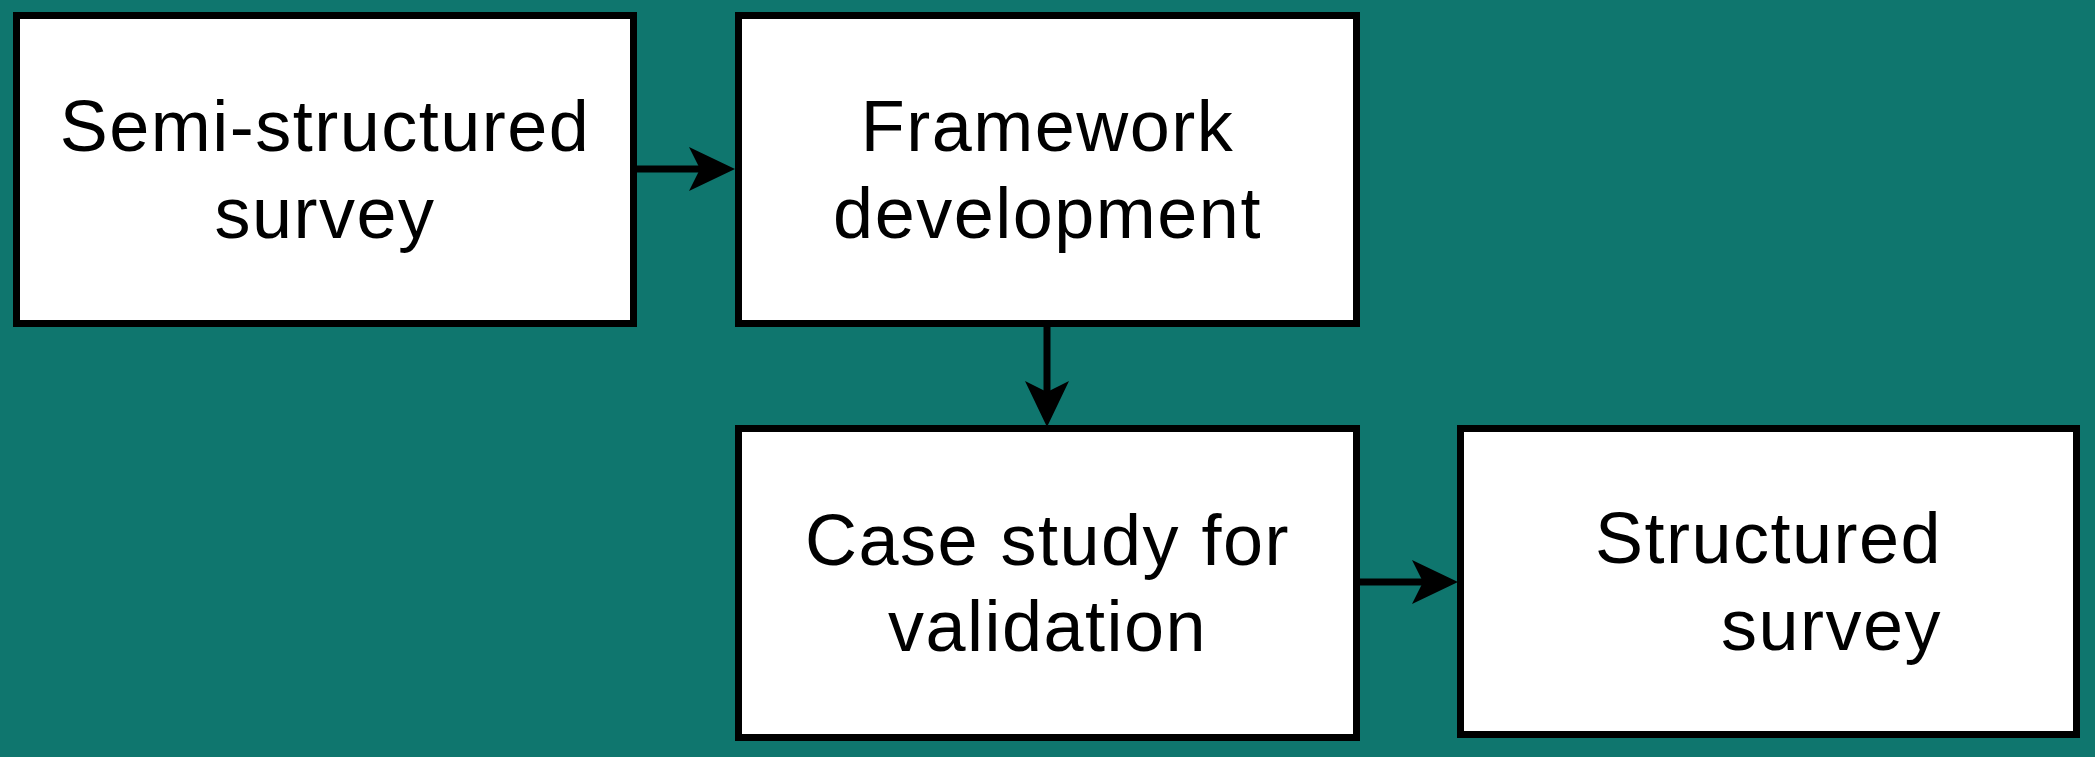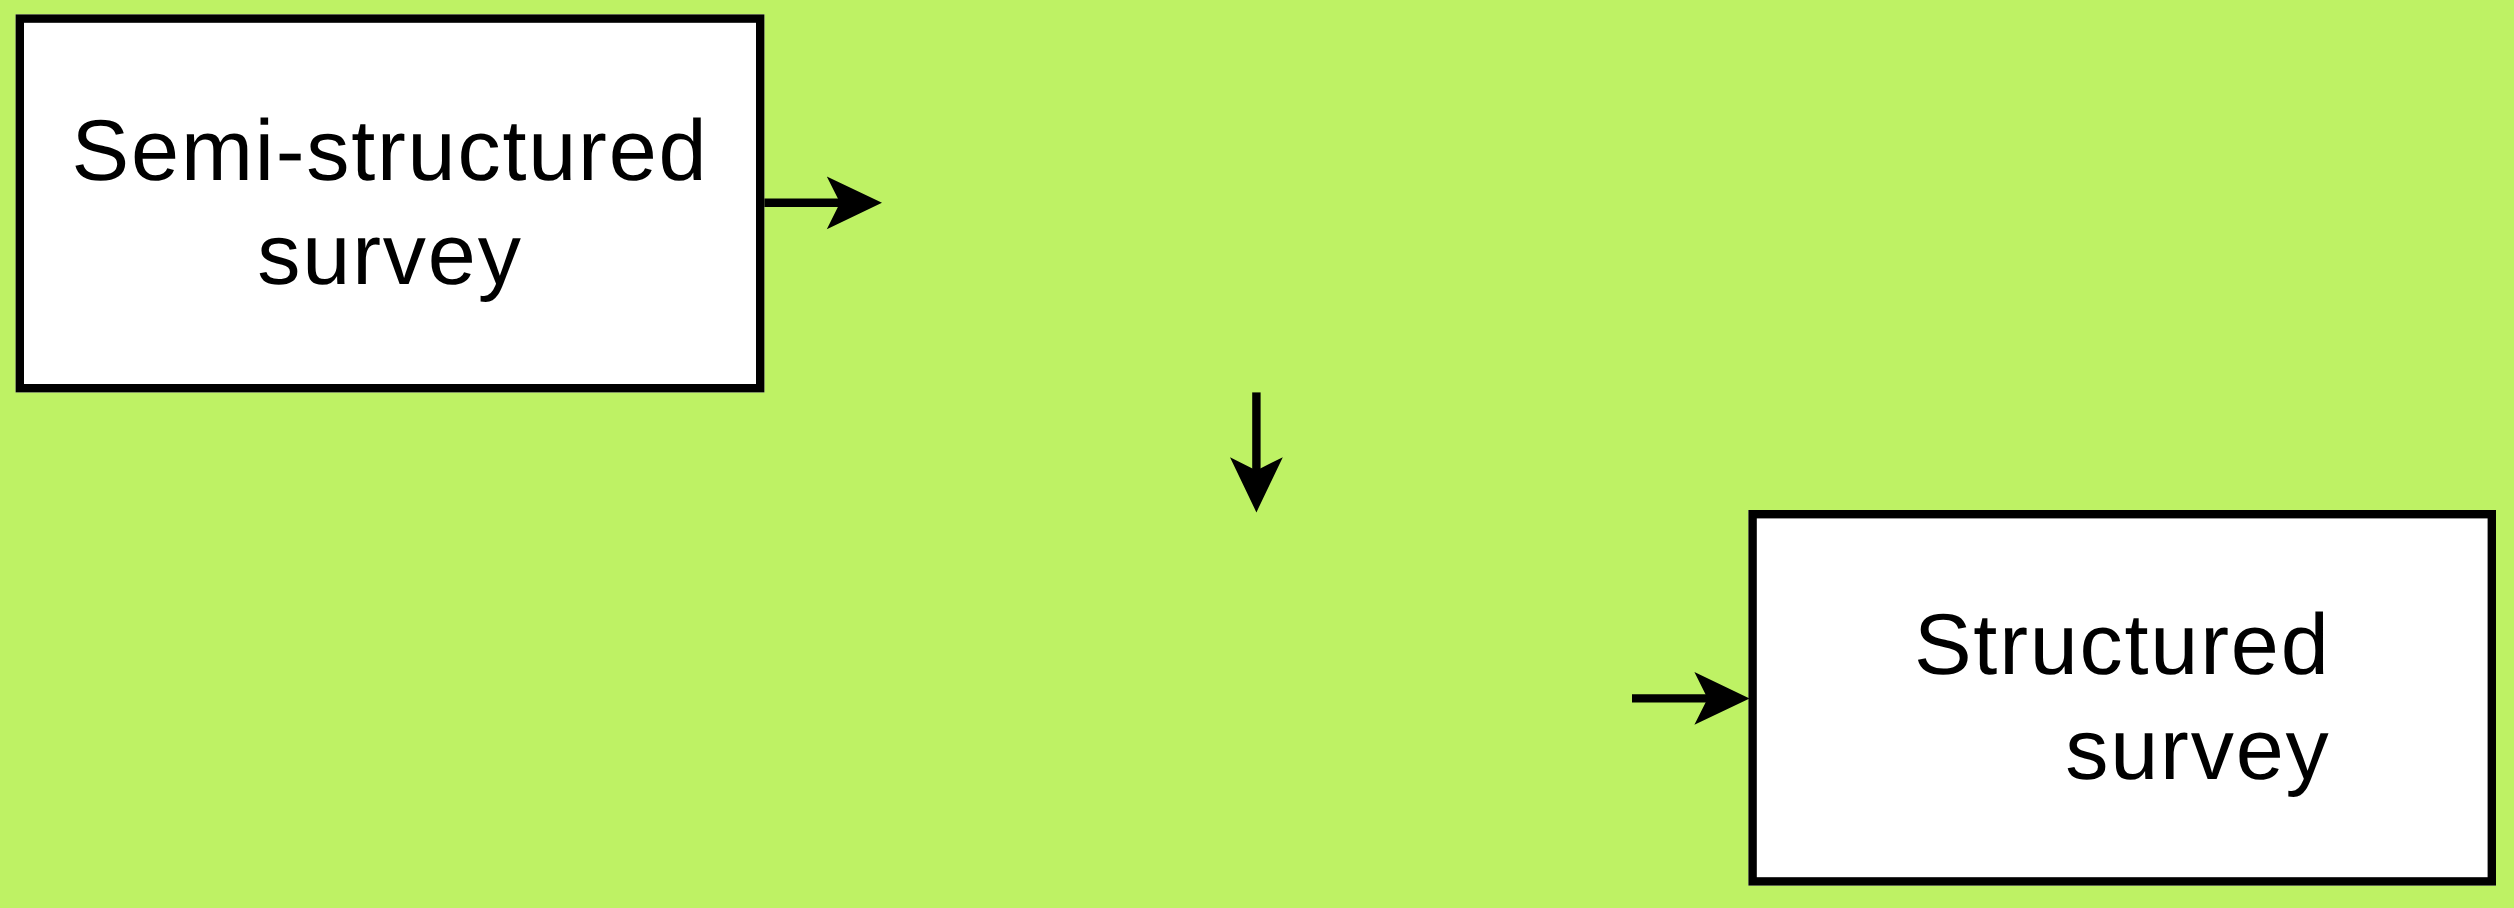--- a/index.html
+++ b/index.html
@@ -4,21 +4,21 @@
 <style>
   html, body {
     margin: 0;
     padding: 0;
     background: #ffffff;
   }
   .canvas {
     position: relative;
     width: 2095px;
     height: 757px;
-    background: #bef264;
+    background: #0f766e;
     overflow: hidden;
     font-family: "Liberation Sans", sans-serif;
   }
   .node {
     position: absolute;
     box-sizing: border-box;
     border: 7px solid #000000;
     background: #ffffff;
     display: flex;
     align-items: center;
@@ -49,21 +49,29 @@
 </head>
 <body>
 
 <div class="canvas">
 
   <div class="node node1">
     <span class="label">Semi-structured
 survey</span>
   </div>
 
+  <div class="node node2">
+    <span class="label">Framework
+development</span>
+  </div>
 
+  <div class="node node3">
+    <span class="label">Case study for
+validation</span>
+  </div>
 
   <div class="node node4">
     <span class="label">Structured
 survey</span>
   </div>
 
   <svg class="arrows" viewBox="0 0 2095 757" xmlns="http://www.w3.org/2000/svg">
 
     <g>
       <line x1="637" y1="169" x2="701" y2="169" stroke-width="7" stroke="#000000"></line>

